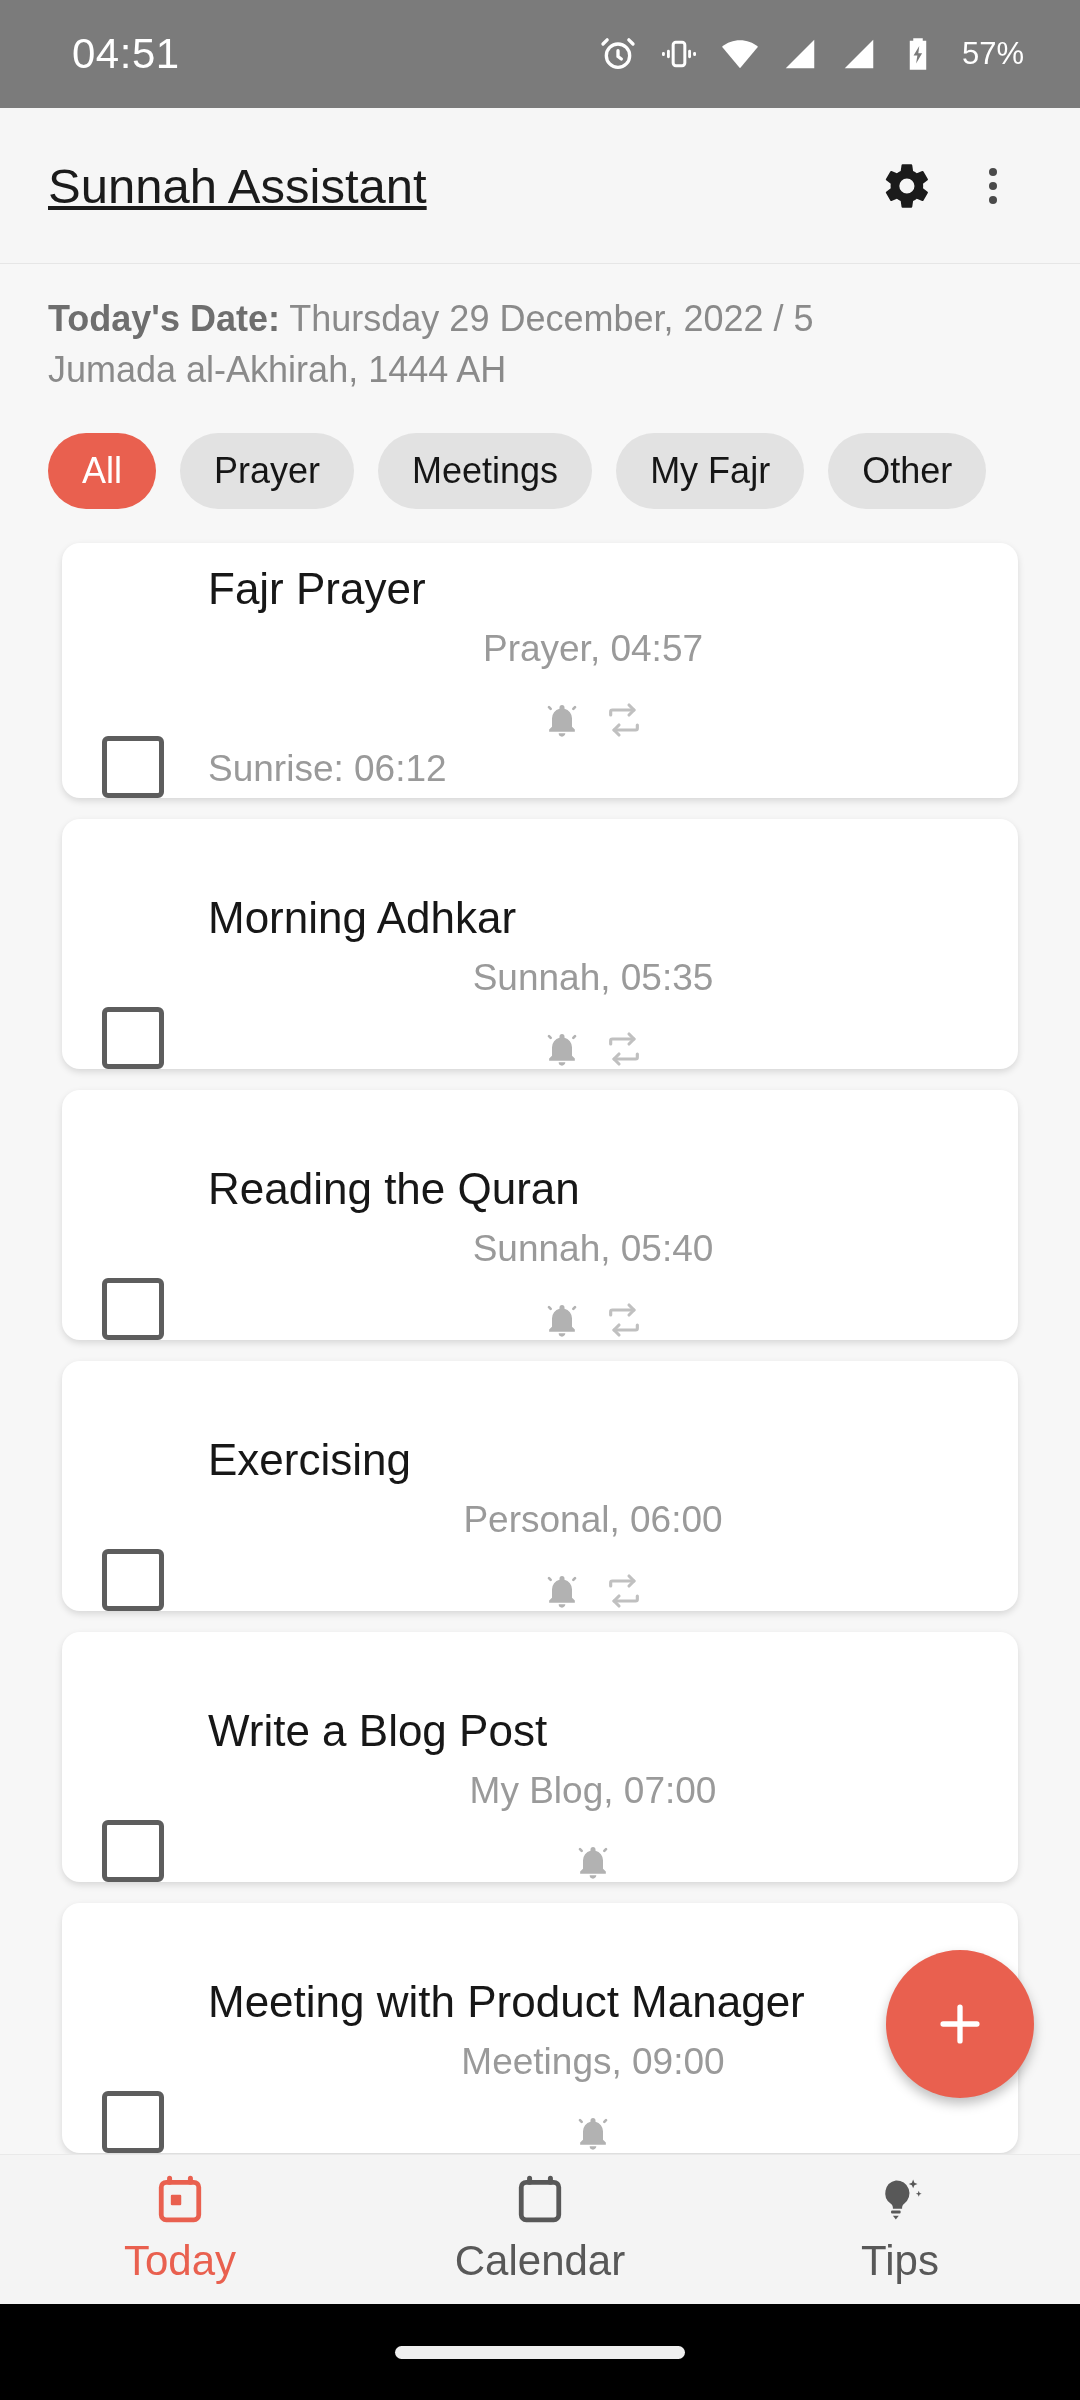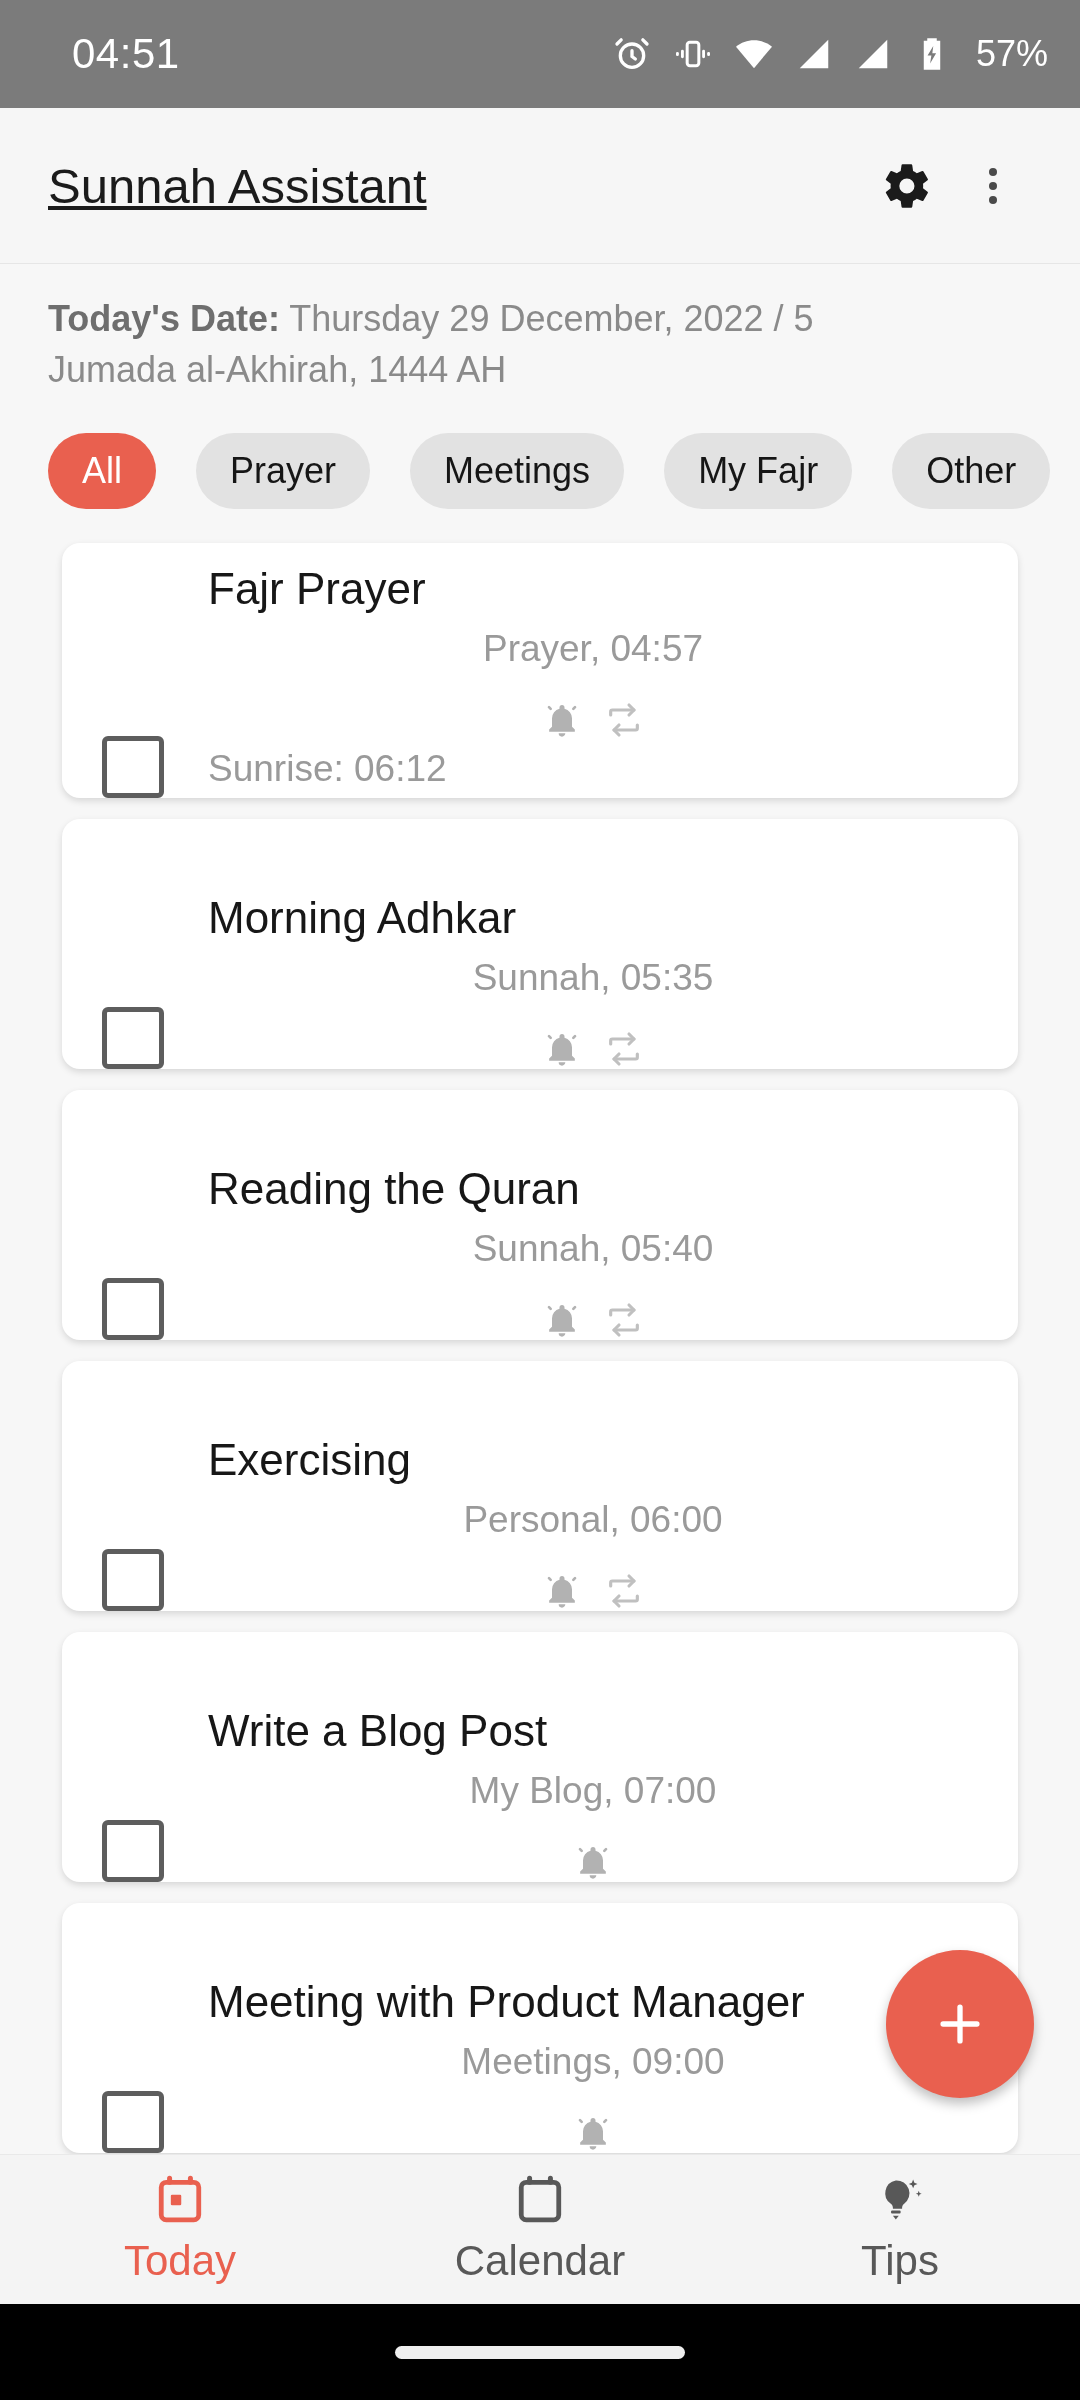--- a/index.html
+++ b/index.html
@@ -11,28 +11,28 @@
     position:relative;
   }
 
   
   #status-bar{
     height:108px;
     background:#7b7b7b;
     display:flex;
     align-items:center;
     justify-content:space-between;
-    padding:0 32px 0 72px;
+    padding:0 56px 0 72px;
     color:#ffffff;
     gap:38px;
   }
   #status-clock{ font-size:42px; letter-spacing:.5px; }
   #status-icons{ display:flex; align-items:center; gap:21px; }
   .sicon{ display:block; }
-  #battery-pct{ font-size:36px; margin-left:4px; }
+  #battery-pct{ font-size:31px; margin-left:4px; }
 
   
   #app-bar{
     height:156px;
     background:#f6f6f6;
     display:flex;
     align-items:center;
     padding:0 44px 0 48px;
     border-bottom:1px solid #e6e6e6;
   }
@@ -62,21 +62,21 @@
     font-size:36px;
     line-height:51px;
     color:#8a8a8a;
     max-width:900px;
   }
   #date-label{ color:#6e6e6e; font-weight:bold; }
 
   
   #chip-row{
     display:flex;
-    gap:40px;
+    gap:24px;
     padding:38px 8px 0 48px;
     white-space:nowrap;
   }
   .chip{
     height:76px;
     border-radius:42px;
     background:#e2e2e2;
     color:#161616;
     font-size:36px;
     display:flex;

